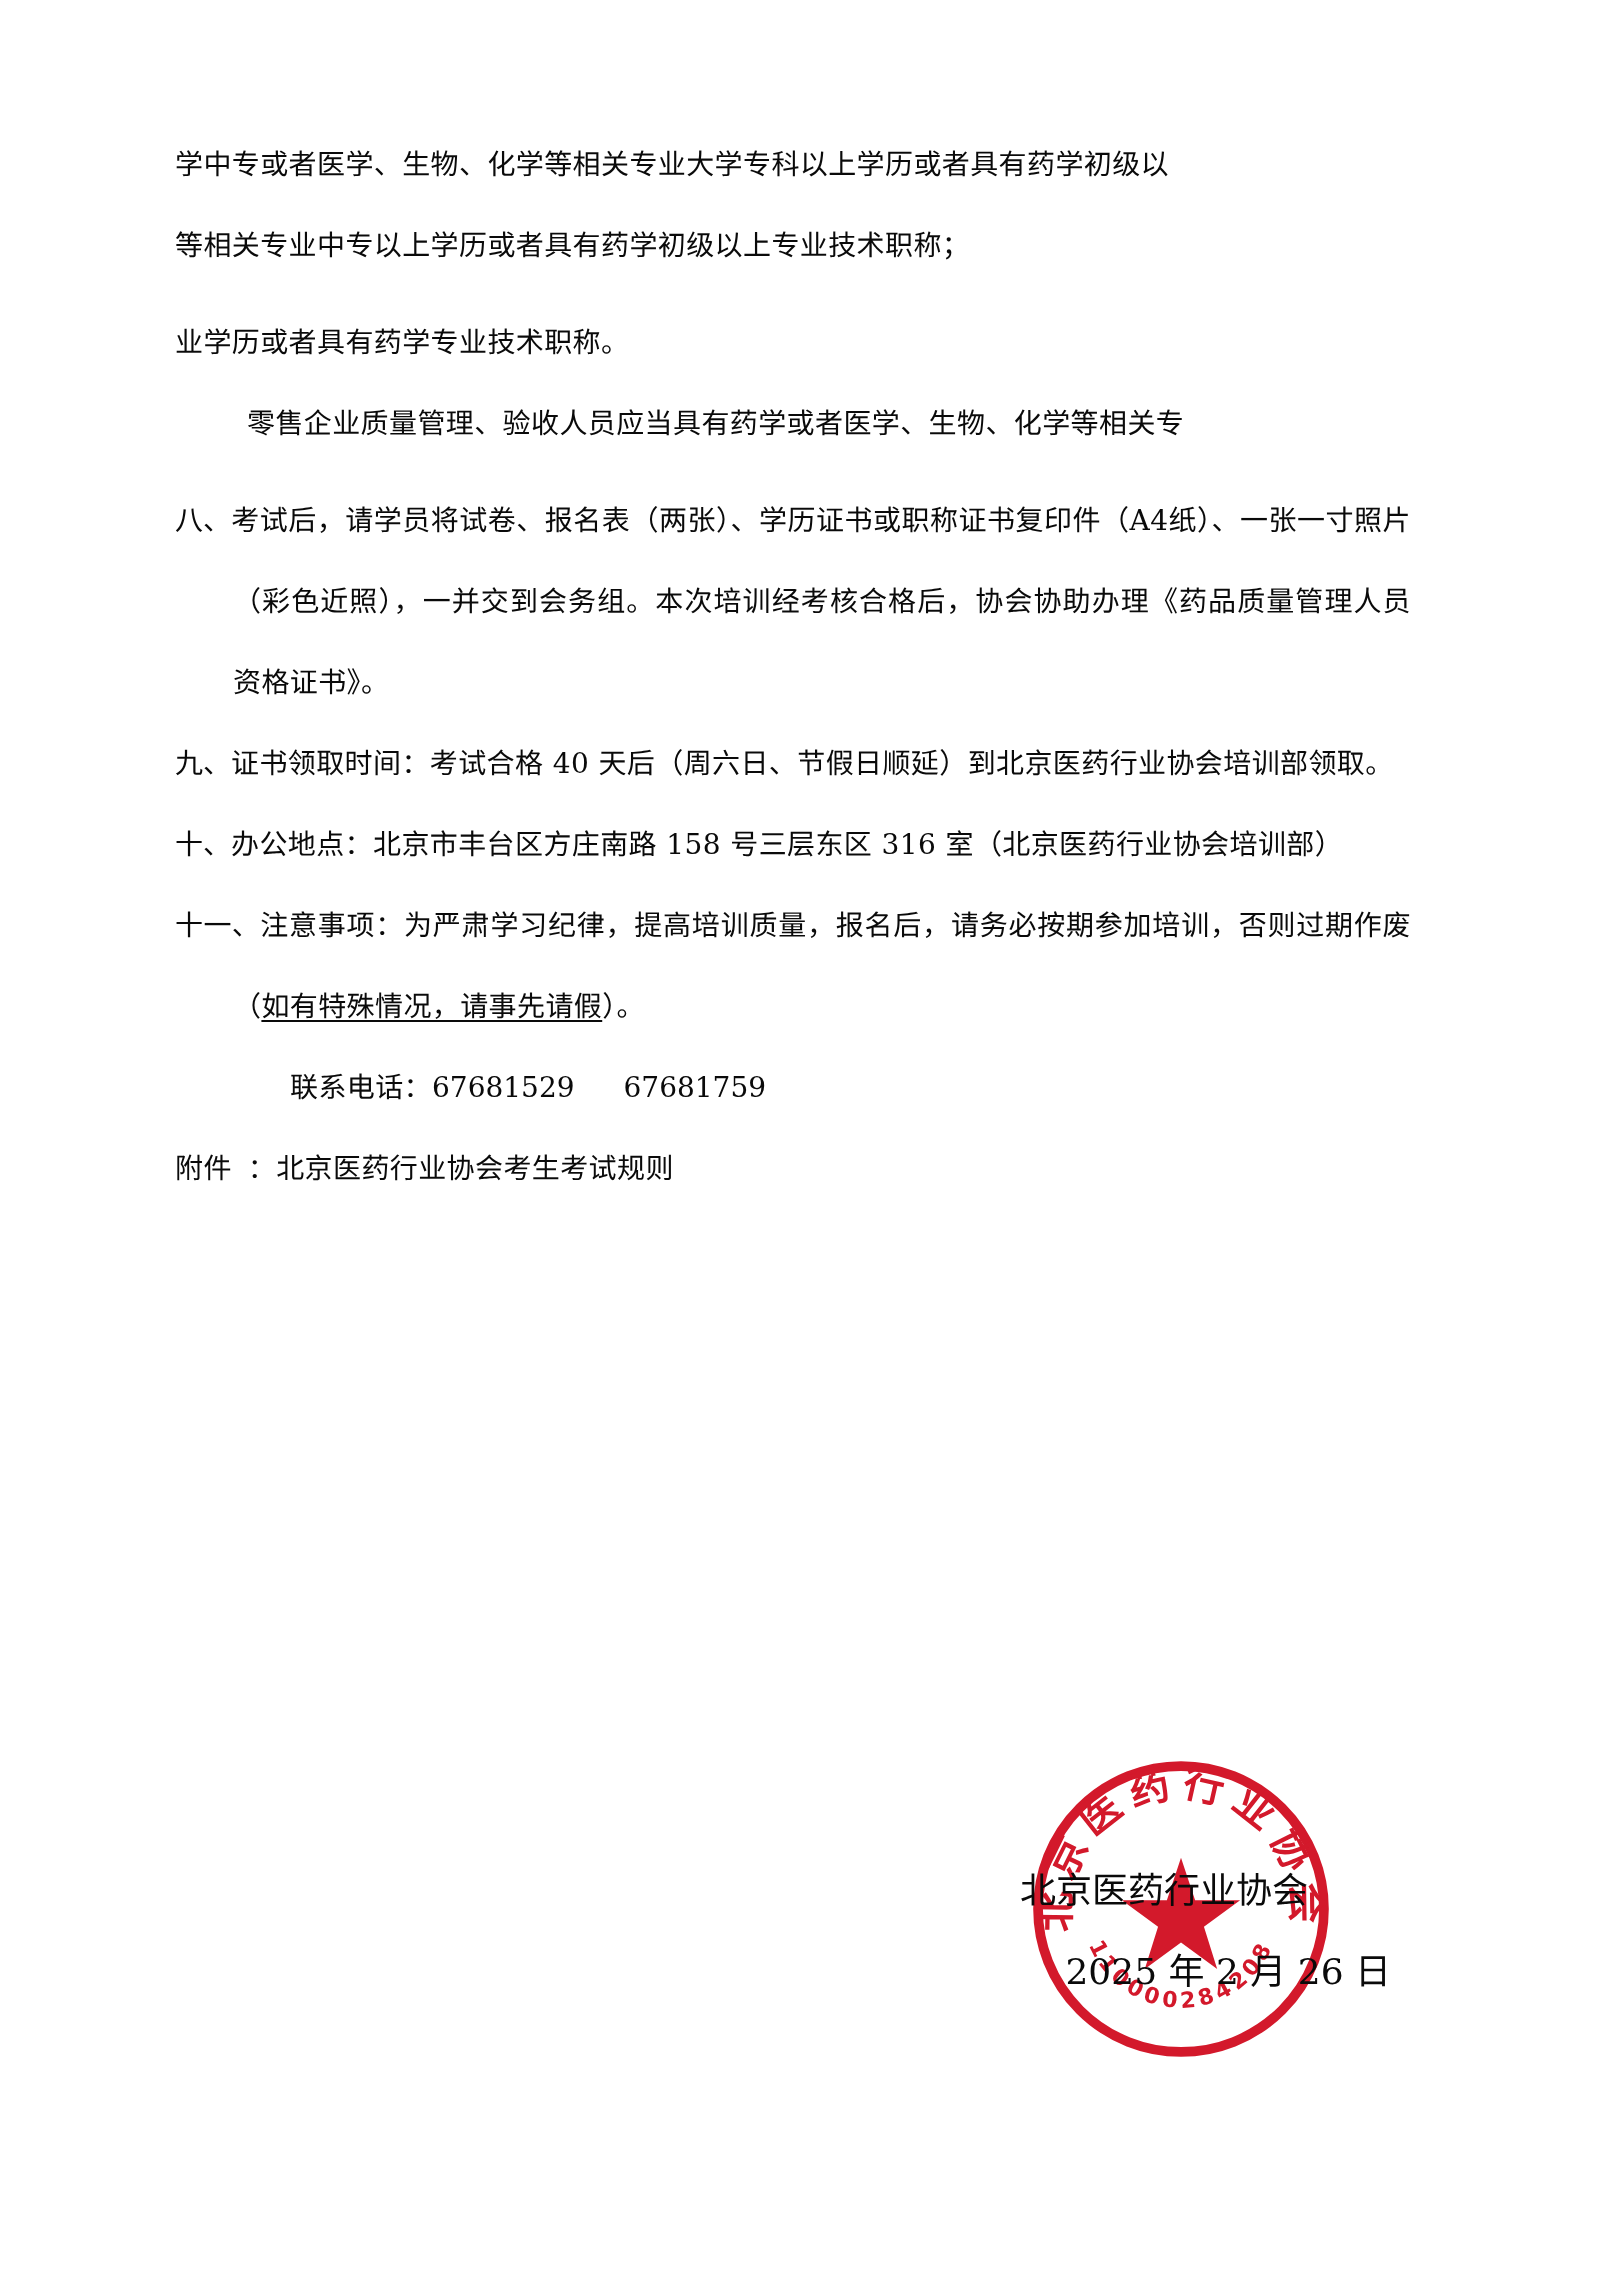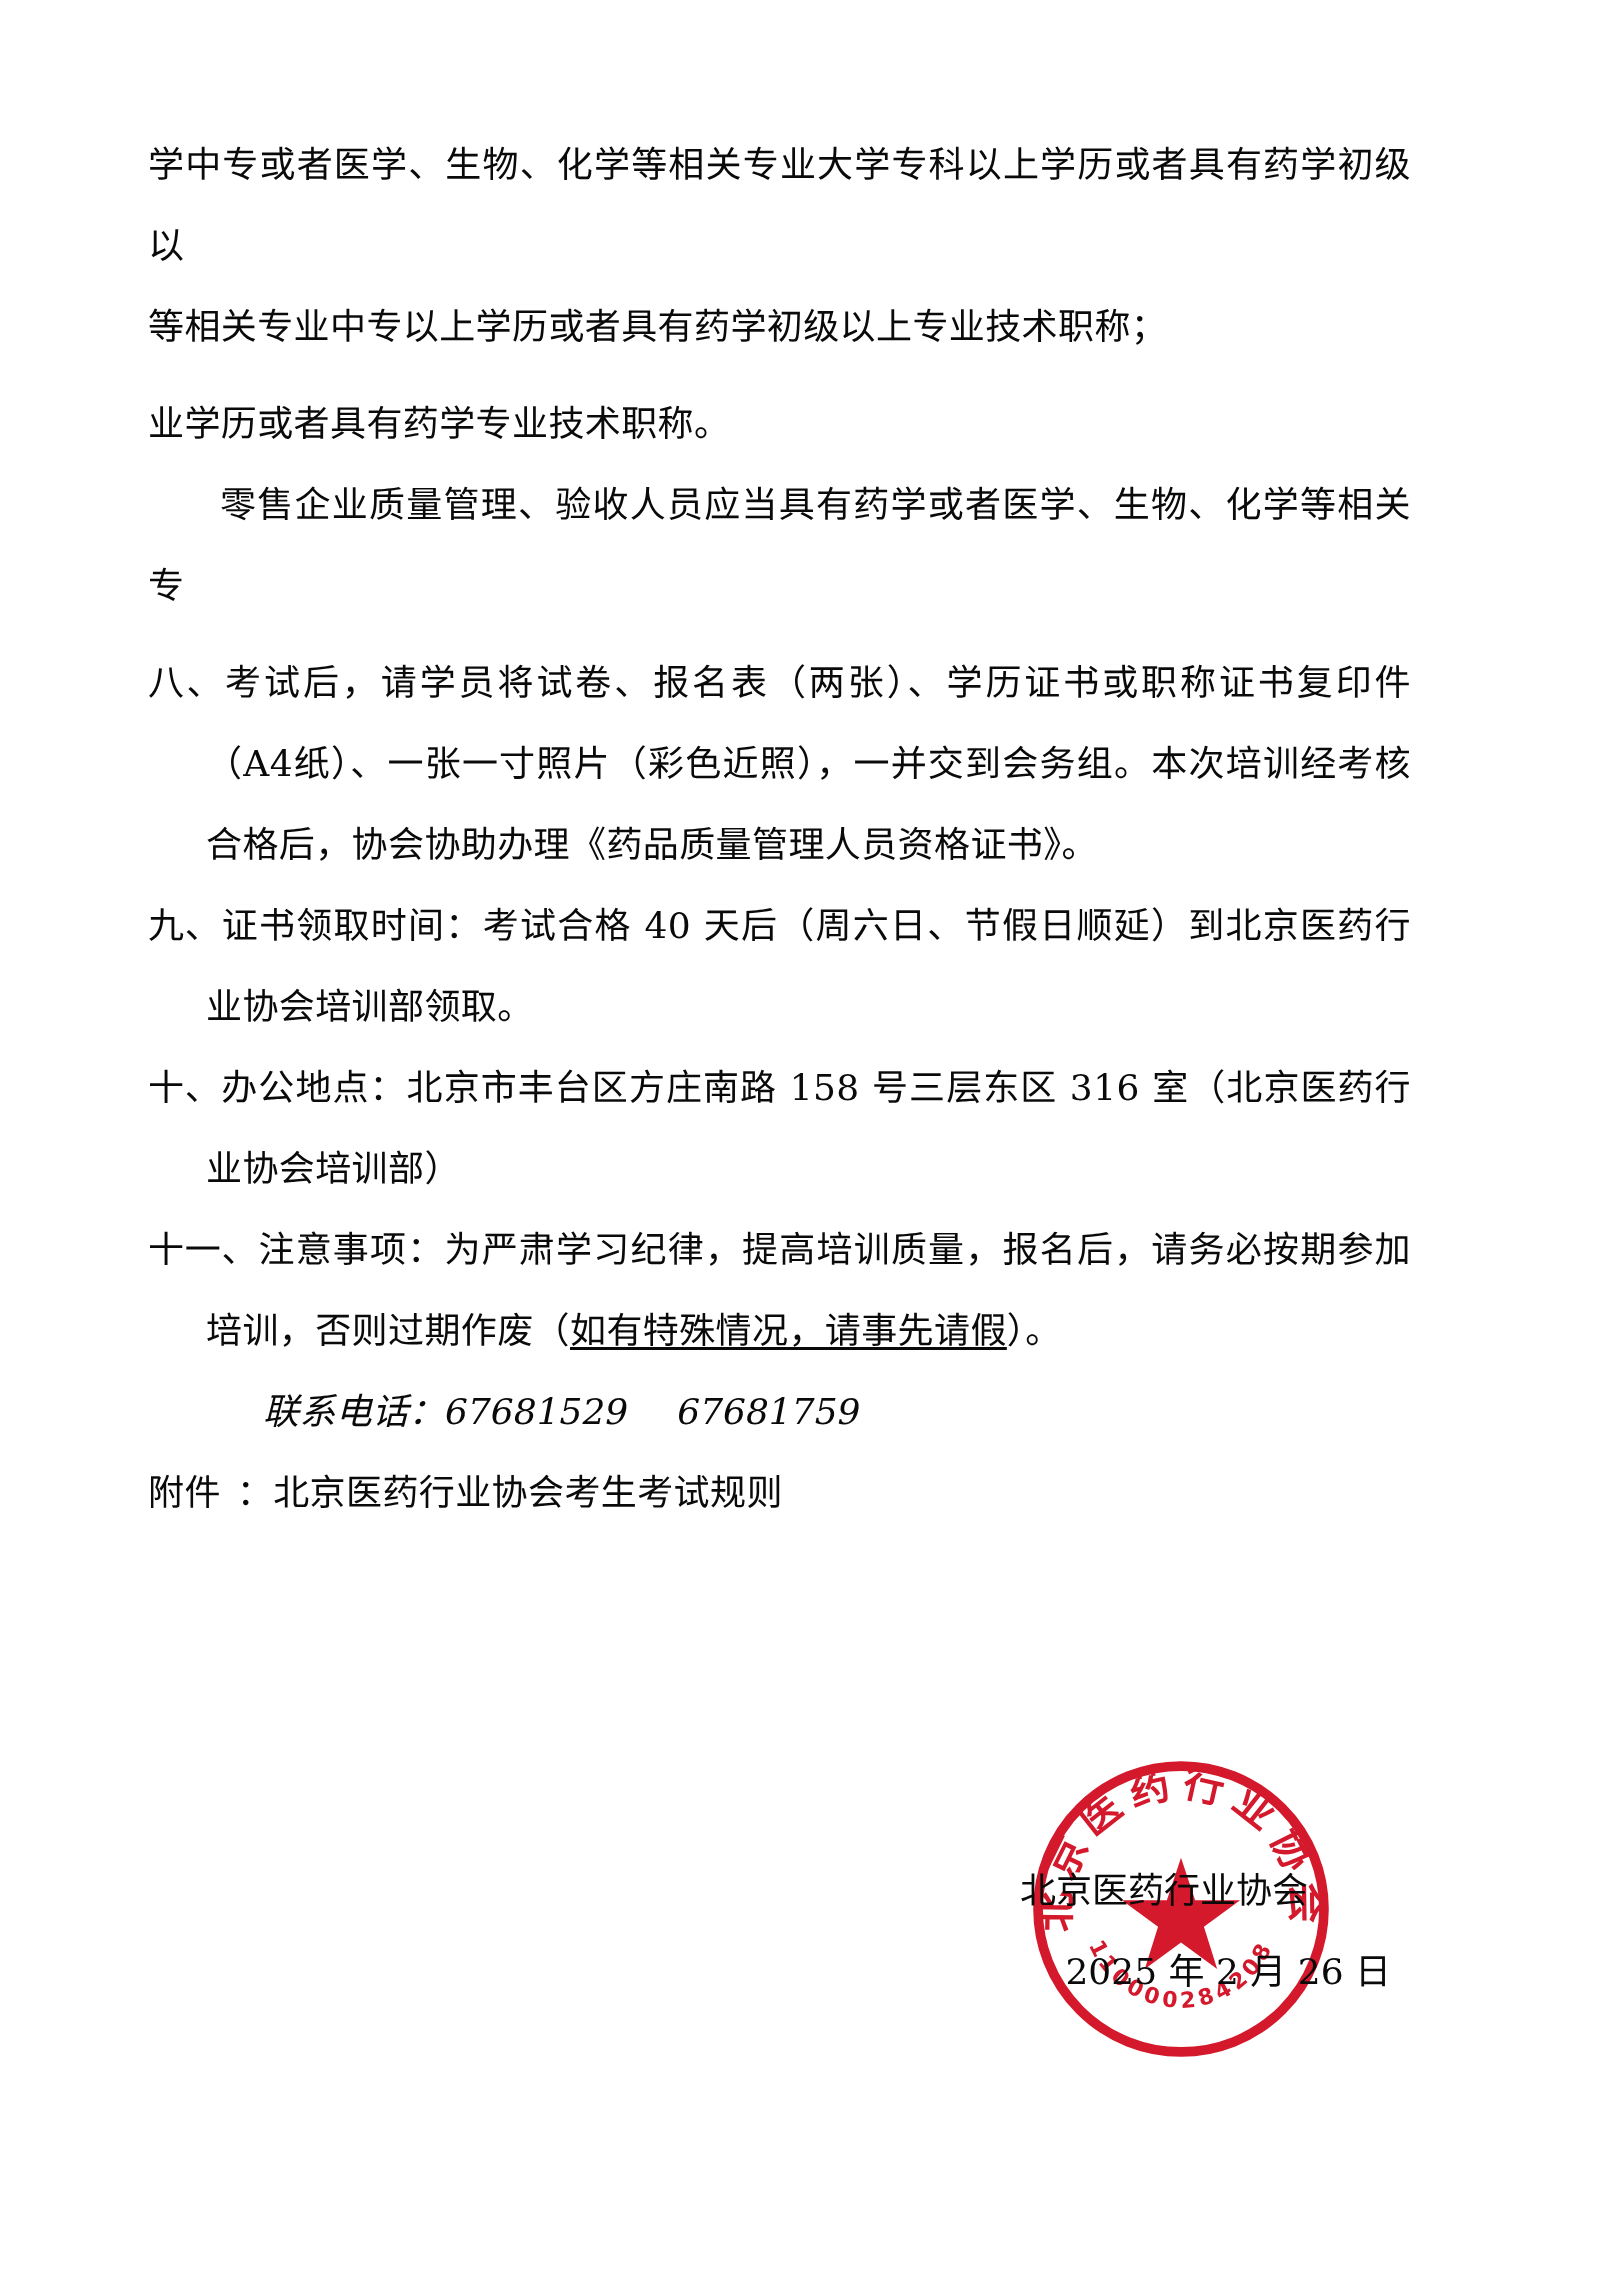--- a/index.html
+++ b/index.html
@@ -21,27 +21,28 @@
   }
   #content {
     position: absolute;
     left: 148px;
     top: 124px;
     width: 1263px;
   }
 
   
   .para {
-    font-size: 36px;
+    font-size: 28px;
     line-height: 81px;
     letter-spacing: 0.4px;
     text-align: justify;
     text-justify: inter-character;
     color: #0a0a0a;
     white-space: normal;
+    margin-left: 27px;
   }
   .para.body-indent {
     text-indent: 72px;
   }
   
   .para.item {
     padding-left: 58px;
     text-indent: -58px;
   }
   .para.tight {
@@ -59,21 +60,20 @@
   .emph {
     font-weight: normal;
     text-decoration: underline;
     text-underline-offset: 4.4px;
   }
   .wide-name {
     letter-spacing: 9.7px;
   }
   .phone-line {
     text-indent: 115px;
-    font-style: italic;
   }
   .phone-gap { display: inline-block; width: 49px; }
   .attach-gap { display: inline-block; width: 16px; }
 
   
   #sign-block {
     position: absolute;
     left: 1020px;
     top: 1850px;
     width: 371px;

